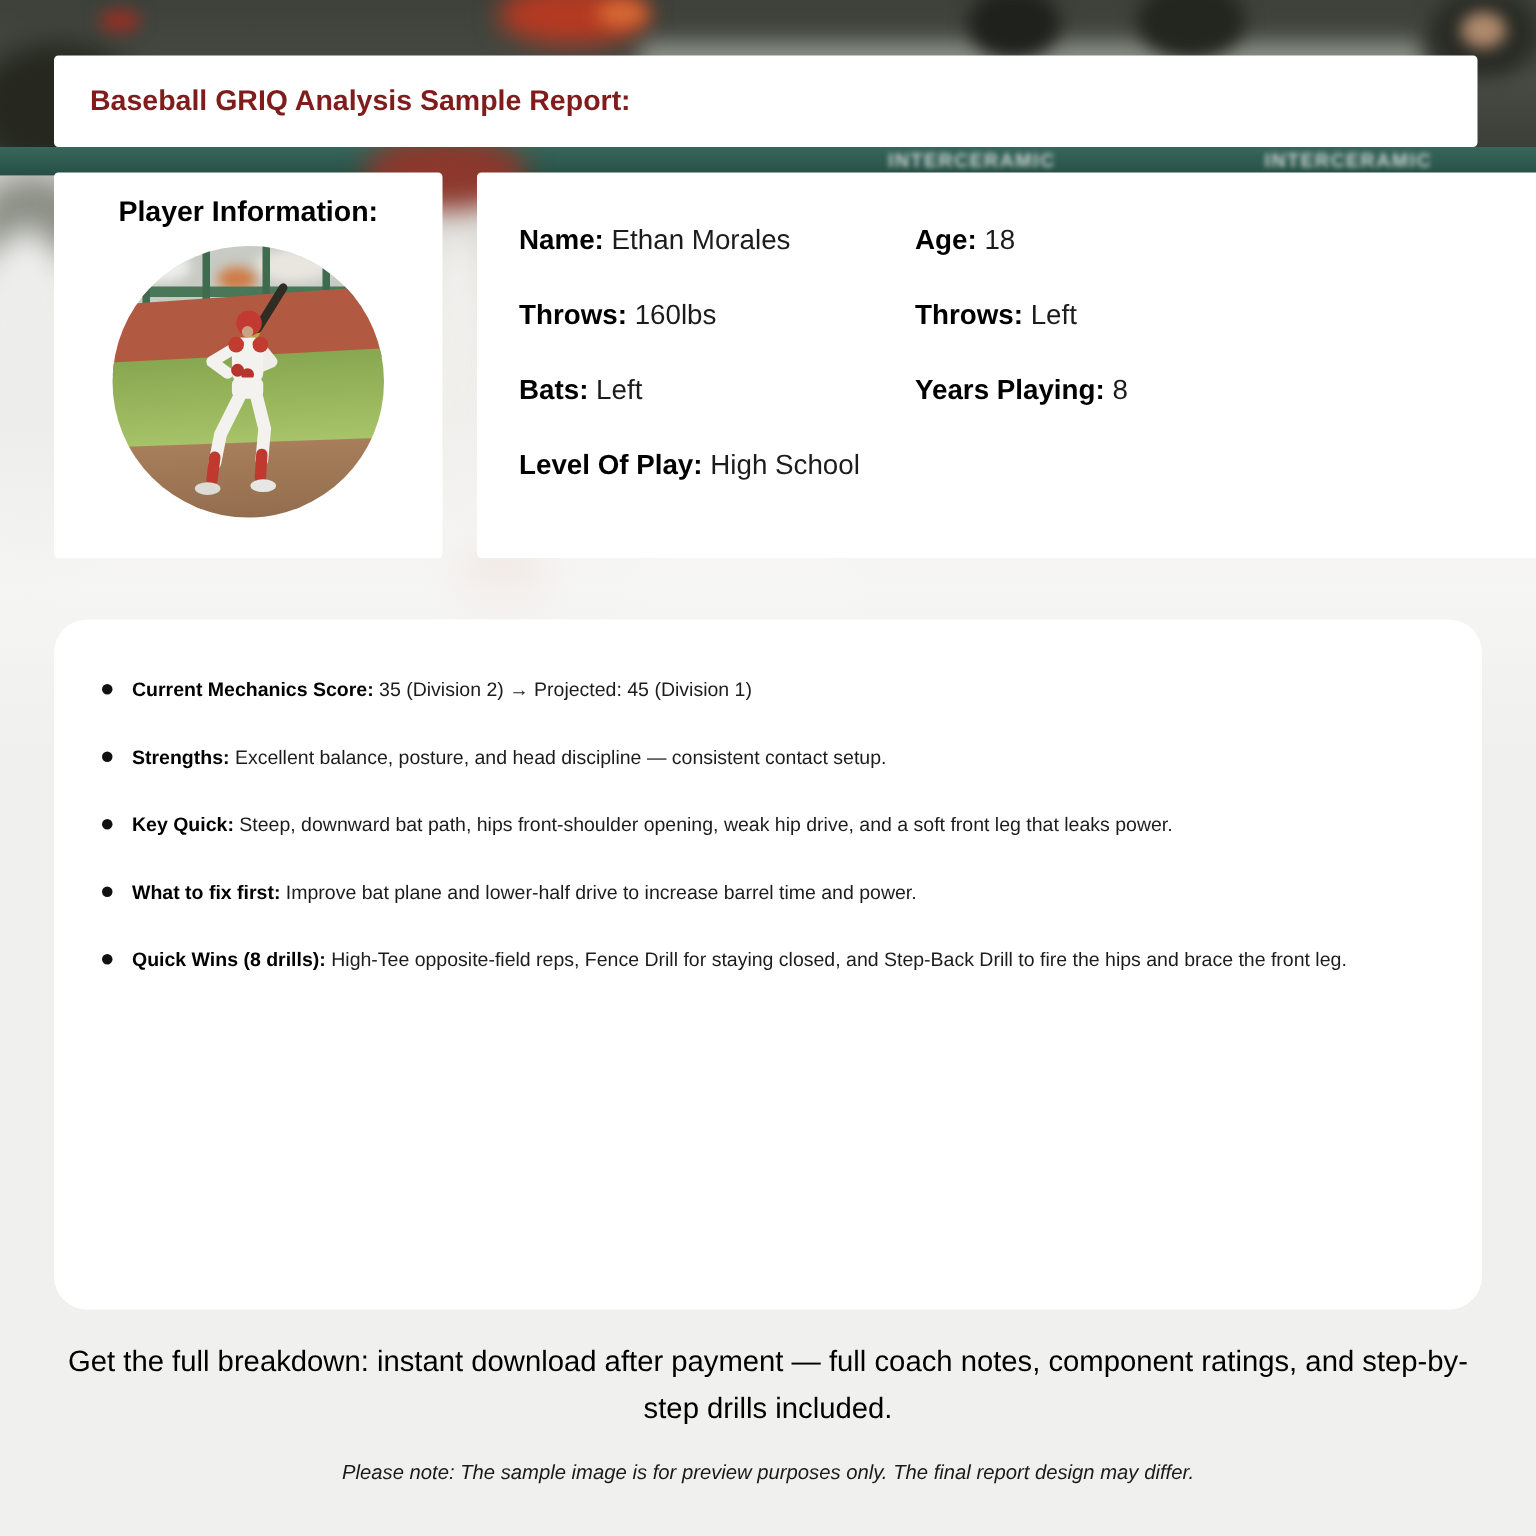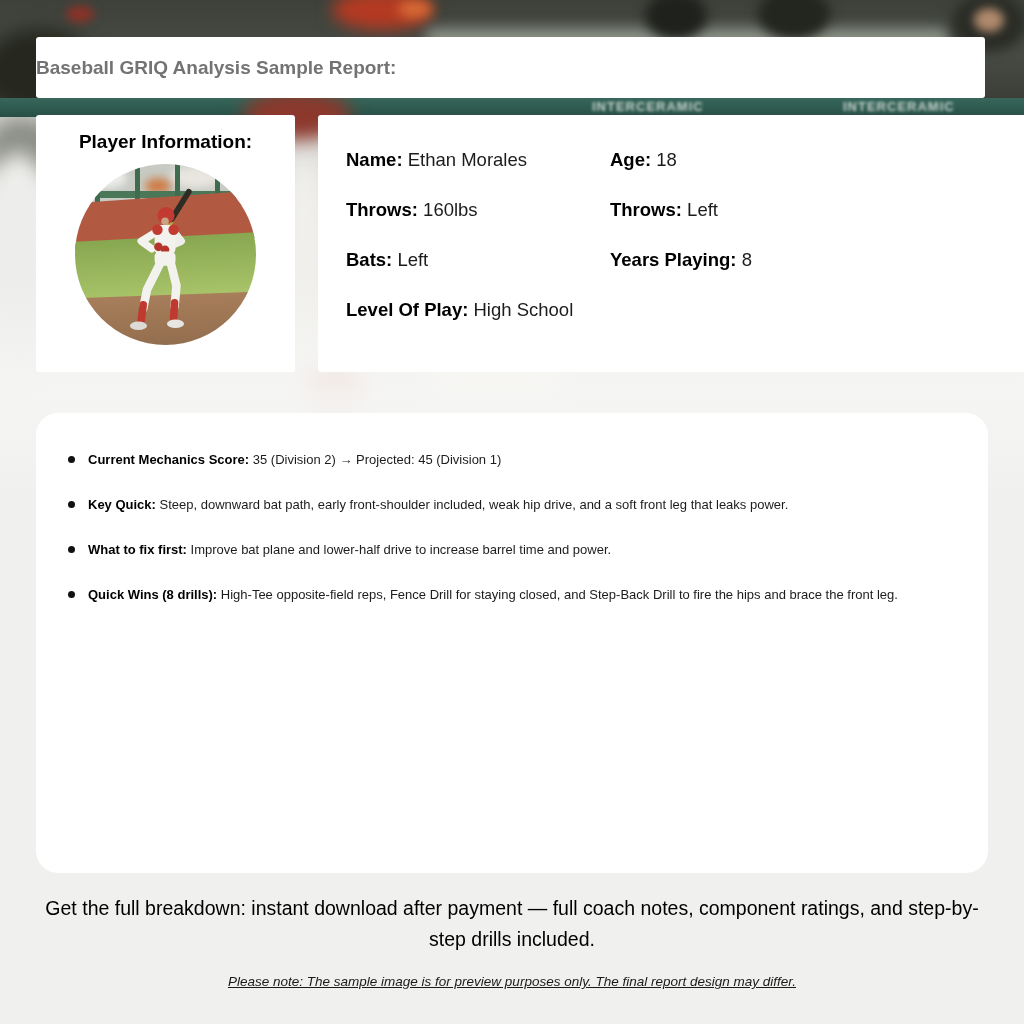--- a/index.html
+++ b/index.html
@@ -38,21 +38,21 @@
   .m-rgreen{left:982px;top:-6px;width:55px;height:95px;background:#4f7363;filter:blur(8px);}
   .m-rred{left:993px;top:55px;width:48px;height:115px;background:#b27d72;filter:blur(10px);}
   .m-rgreen2{left:988px;top:140px;width:48px;height:75px;background:#7e9383;filter:blur(10px);opacity:.7;}
   .m-pink{left:303px;top:250px;width:64px;height:44px;background:#e5c2ba;filter:blur(10px);opacity:.85;}
   .m-whitefig{left:423px;top:215px;width:145px;height:165px;background:#f8f6f3;filter:blur(12px);}
   .bg-fade{position:absolute;top:117px;left:0;width:1024px;height:383px;
     background:linear-gradient(180deg,rgba(240,240,239,0) 42%,rgba(246,246,244,.85) 72%,#f0f0ef 100%);}
   
   .card{position:absolute;background:#ffffff;z-index:10;}
   .title-card{left:36px;top:37px;width:949px;height:61px;border-radius:3px;}
-  .title-card .t{line-height:61px;font-size:19px;font-weight:bold;color:#737373;}
+  .title-card .t{padding-left:24px;line-height:61px;font-size:19px;font-weight:bold;color:#7f1d1d;}
   .player-card{left:36px;top:115px;width:259px;height:257px;border-radius:3px;}
   .player-card h2{margin:16px 0 0 0;text-align:center;font-size:19px;color:#000;}
   .photo-circle{position:relative;width:181px;height:181px;border-radius:50%;overflow:hidden;margin:11px auto 0 auto;}
   .ph-sky{position:absolute;top:0;left:0;width:100%;height:42px;background:#c7cbc4;}
   .ph-crowd1{position:absolute;left:12px;top:4px;width:40px;height:20px;background:#efefec;filter:blur(4px);border-radius:50%;}
   .ph-crowd2{position:absolute;left:95px;top:2px;width:52px;height:22px;background:#e9e6e0;filter:blur(4px);border-radius:50%;}
   .ph-crowd3{position:absolute;left:70px;top:14px;width:26px;height:16px;background:#cf7b45;filter:blur(4px);border-radius:50%;}
   .ph-rail{position:absolute;top:27px;left:0;width:100%;height:7px;background:#4a7757;}
   .ph-post{position:absolute;top:0;width:5px;height:42px;background:#3f6b4e;}
   .ph-track{position:absolute;top:33px;left:-10%;width:120%;height:47px;background:#b25a41;transform:rotate(-4deg);}
@@ -64,21 +64,21 @@
   .details-grid .cell{height:50px;line-height:50px;font-size:18.5px;white-space:nowrap;}
   .lbl{font-weight:bold;color:#000;}
   .main-card{left:36px;top:413px;width:952px;height:460px;border-radius:22px;}
   ul.analysis{list-style:none;margin:0;padding:24px 38px 0 52px;}
   ul.analysis li{position:relative;line-height:45px;font-size:13px;color:#1c1c1c;}
   ul.analysis li::before{content:"";position:absolute;left:-20px;top:19px;width:7px;height:7px;border-radius:50%;background:#111;}
   
   .cta{position:absolute;left:0;right:0;top:893px;z-index:5;text-align:center;}
   .cta .inner{max-width:940px;margin:0 auto;font-size:19.5px;font-weight:normal;line-height:31px;color:#000;}
   .note{position:absolute;left:0;right:0;top:974px;z-index:5;text-align:center;
-    font-size:13.5px;font-style:italic;color:#1a1a1a;text-decoration:underline;}
+    font-size:13.5px;font-style:italic;color:#1a1a1a;}
 </style>
 </head>
 <body>
 
 <div class="bg-photo">
   <div class="bg-top">
     <div class="blob b-leftplayer"></div>
     <div class="blob b-leftcap"></div>
     <div class="blob b-redgear"></div>
     <div class="blob b-orange"></div>
@@ -159,21 +159,22 @@
     <div class="cell"><span class="lbl">Throws:</span> <span>Left</span></div>
     <div class="cell"><span class="lbl">Bats:</span> <span>Left</span></div>
     <div class="cell"><span class="lbl">Years Playing:</span> <span>8</span></div>
     <div class="cell"><span class="lbl">Level Of Play:</span> <span>High School</span></div>
   </div>
 </div>
 
 <div class="card main-card">
   <ul class="analysis">
     <li><span class="lbl">Current Mechanics Score:</span> <span>35 (Division 2) → Projected: 45 (Division 1)</span></li>
-    <li><span class="lbl">Key Quick:</span> <span>Steep, downward bat path, early front-shoulder included, weak hip drive, and a soft front leg that leaks power.</span></li>
+    <li><span class="lbl">Strengths:</span> <span>Excellent balance, posture, and head discipline — consistent contact setup.</span></li>
+    <li><span class="lbl">Key Quick:</span> <span>Steep, downward bat path, hips front-shoulder opening, weak hip drive, and a soft front leg that leaks power.</span></li>
     <li><span class="lbl">What to fix first:</span> <span>Improve bat plane and lower-half drive to increase barrel time and power.</span></li>
     <li><span class="lbl">Quick Wins (8 drills):</span> <span>High-Tee opposite-field reps, Fence Drill for staying closed, and Step-Back Drill to fire the hips and brace the front leg.</span></li>
   </ul>
 </div>
 
 <div class="cta">
   <div class="inner">Get the full breakdown: instant download after payment — full coach notes, component ratings, and step-by-step drills included.</div>
 </div>
 <div class="note">Please note: The sample image is for preview purposes only. The final report design may differ.</div>
 

